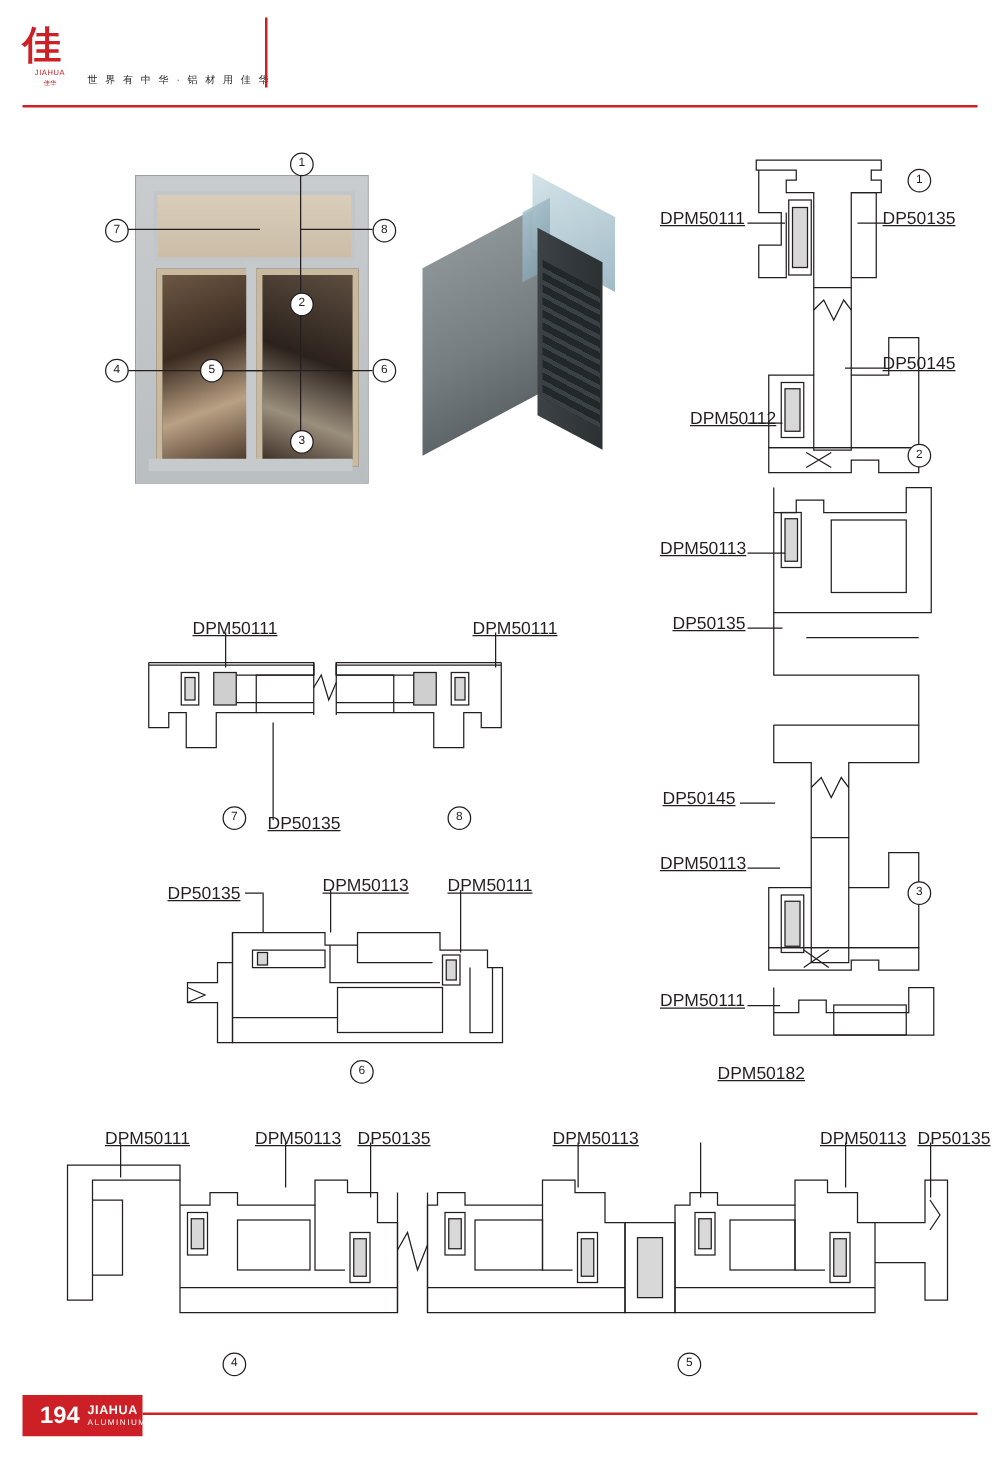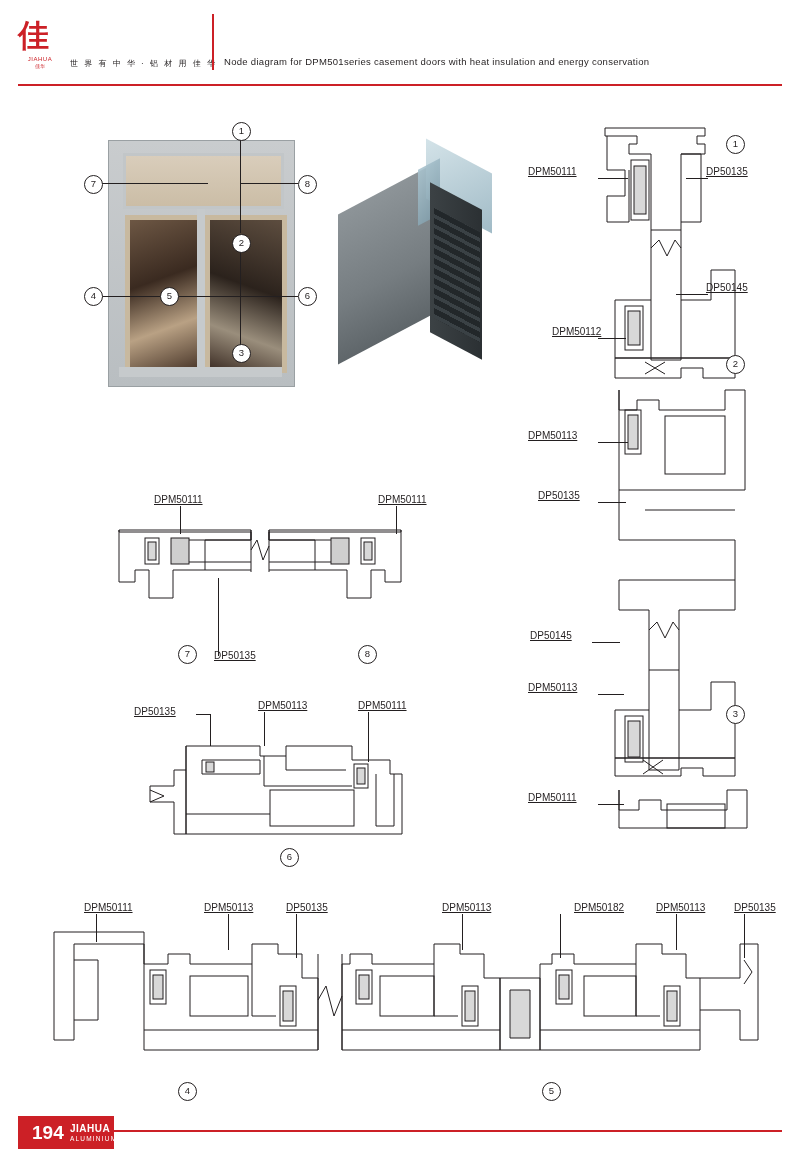--- a/index.html
+++ b/index.html
@@ -60,21 +60,21 @@
     position:absolute;left:52px;top:7px;color:#fff;font-size:10px;font-weight:bold;letter-spacing:.5px;
   }
   .footer-name2{
     position:absolute;left:52px;top:19px;color:#fff;font-size:6.5px;letter-spacing:1.2px;
   }
   .footer-line{
     position:absolute;left:96px;top:14px;width:668px;height:2px;background:#cc2026;
   }
   
   .lbl{
-    position:absolute;font-size:10px;color:#231f20;white-space:nowrap;
+    position:absolute;font-size:14px;color:#231f20;white-space:nowrap;
   }
   .lbl.u{ text-decoration:underline; }
   .cir{
     position:absolute;width:17px;height:17px;border:1px solid #231f20;border-radius:50%;
     font-size:9.5px;line-height:16px;text-align:center;color:#231f20;background:#fff;
   }
   .ln{position:absolute;background:#231f20;}
   .lnh{height:1px;}
   .lnv{width:1px;}
   
@@ -141,21 +141,20 @@
 <body>
 
 <div class="header">
   <div class="logo-box">
     <div class="logo-mark">佳</div>
     <div class="logo-sub">JIAHUA</div>
     <div class="logo-sub2">佳华</div>
   </div>
   <div class="brand-slogan">世 界 有 中 华 · 铝 材 用 佳 华</div>
   <div class="divider-v"></div>
-  <div class="title-en">Node diagram for DPM501series casement doors with heat insulation and energy conservation</div>
   <div class="header-rule"></div>
 </div>
 
 <div class="photo">
   <div class="frame-top"></div>
   <div class="door-l"></div>
   <div class="door-r"></div>
   <div class="mullion"></div>
   <div class="sill"></div>
 </div>
@@ -367,21 +366,21 @@
 
 <div class="lbl u" style="left:84px;top:902px;">DPM50111</div>
 <div class="ln lnv" style="left:96px;top:914px;height:28px;"></div>
 <div class="lbl u" style="left:204px;top:902px;">DPM50113</div>
 <div class="ln lnv" style="left:228px;top:914px;height:36px;"></div>
 <div class="lbl u" style="left:286px;top:902px;">DP50135</div>
 <div class="ln lnv" style="left:296px;top:914px;height:44px;"></div>
 
 <div class="lbl u" style="left:442px;top:902px;">DPM50113</div>
 <div class="ln lnv" style="left:462px;top:914px;height:36px;"></div>
-<div class="lbl u" style="left:540px;top:902px;padding-left:34px;">DPM50182</div>
+<div class="lbl u" style="left:540px;top:850px;padding-left:34px;">DPM50182</div>
 <div class="ln lnv" style="left:560px;top:914px;height:44px;"></div>
 <div class="lbl u" style="left:656px;top:902px;">DPM50113</div>
 <div class="ln lnv" style="left:676px;top:914px;height:36px;"></div>
 <div class="lbl u" style="left:734px;top:902px;">DP50135</div>
 <div class="ln lnv" style="left:744px;top:914px;height:44px;"></div>
 
 <div class="cir" style="left:178px;top:1082px;">4</div>
 <div class="cir" style="left:542px;top:1082px;">5</div>
 
 <div class="footer">

